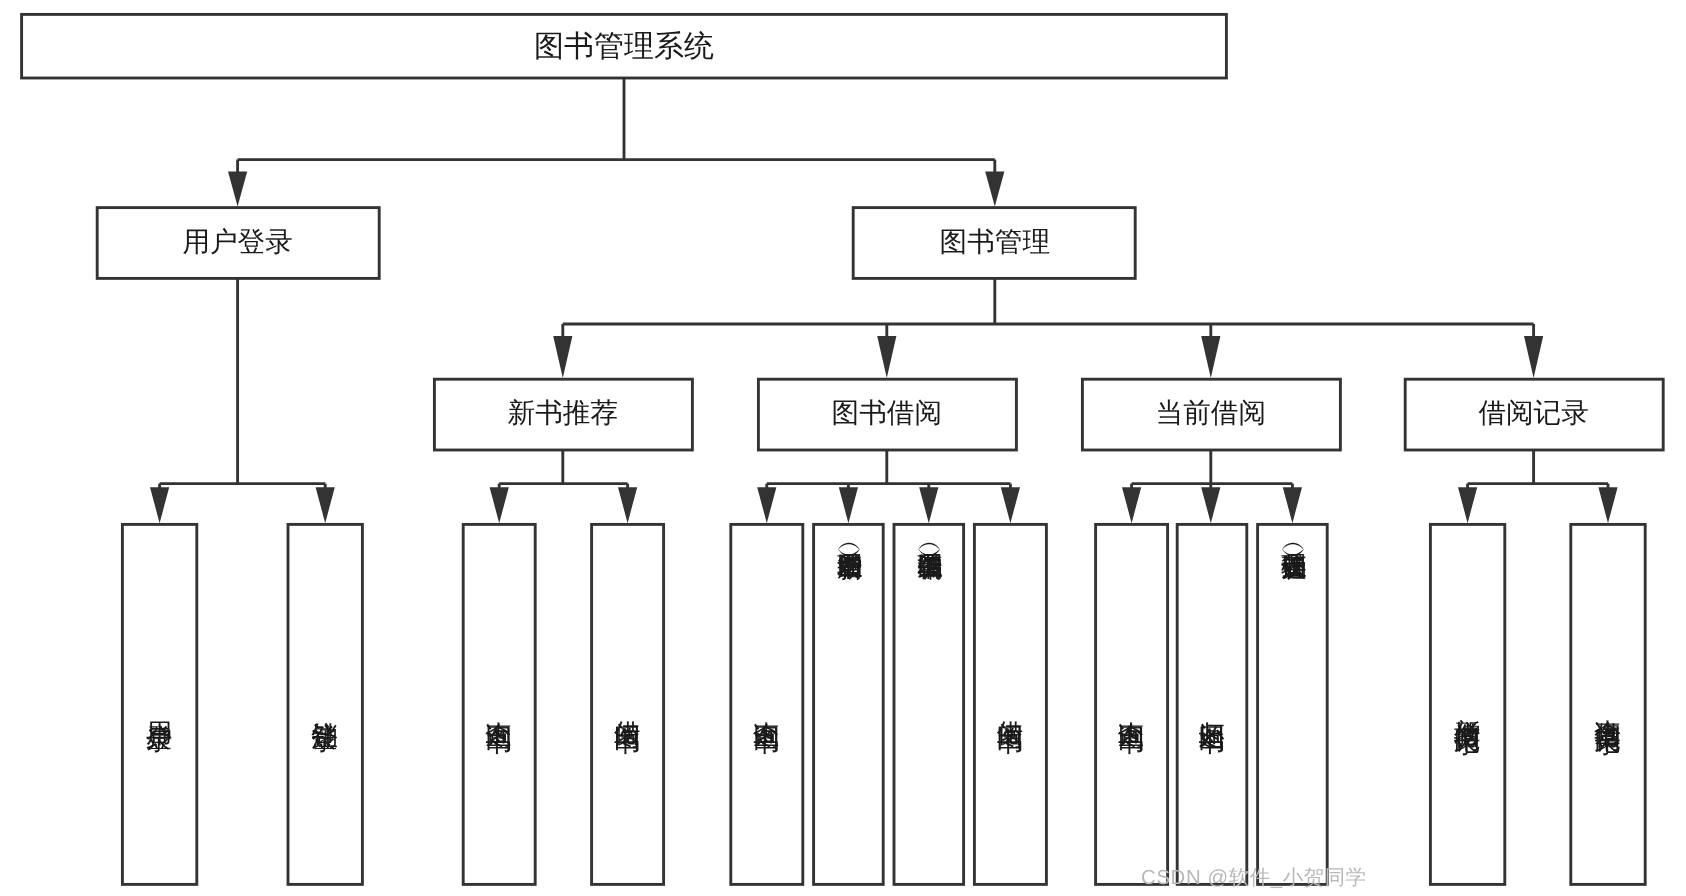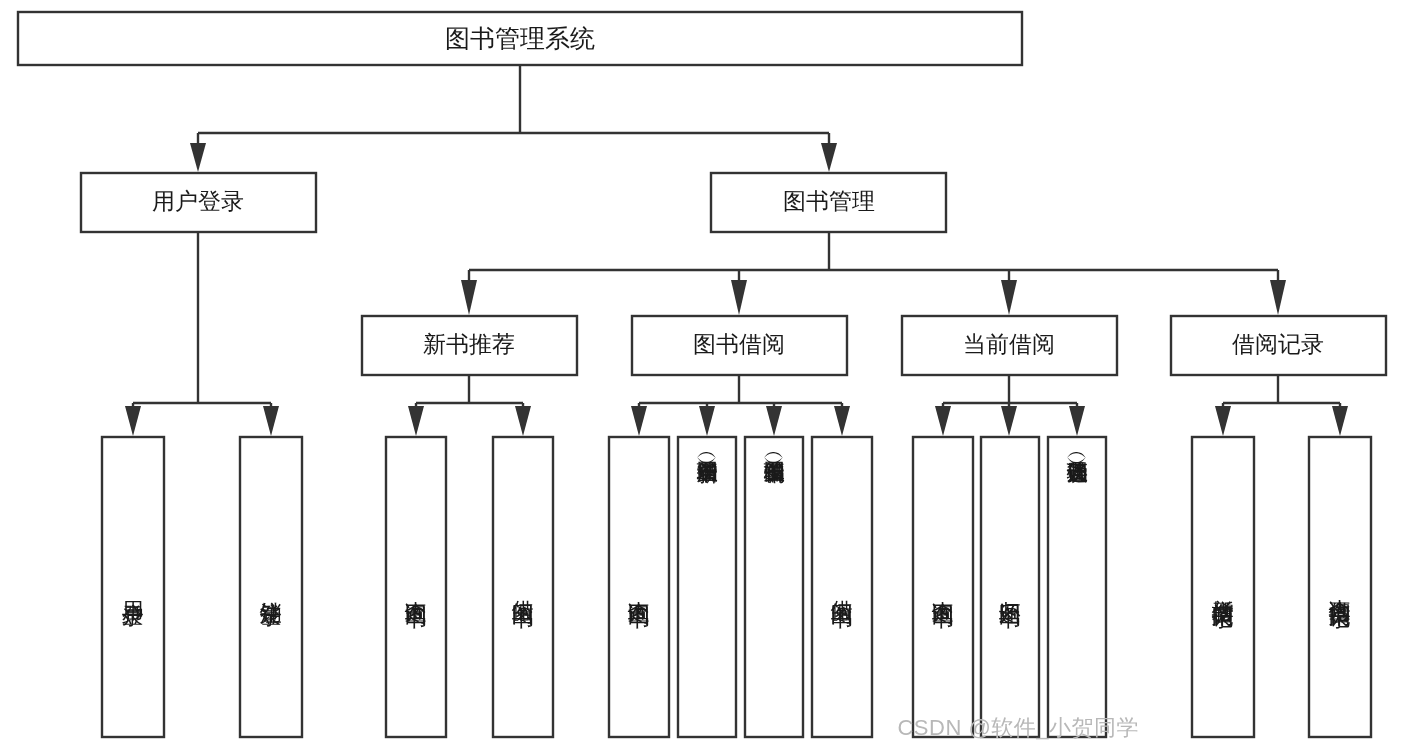--- a/index.html
+++ b/index.html
@@ -67,21 +67,21 @@
     align-items: center;
     justify-content: center;
     pointer-events: none;
   }
   .leaf-label.tight { letter-spacing: 0px; font-size: 21px; }
   .watermark {
     position: absolute;
     right: 8px;
     bottom: 4px;
     font-family: "Liberation Sans", "DejaVu Sans", sans-serif;
-    font-size: 22px;
+    font-size: 17px;
     color: #b8b8b8;
     letter-spacing: 0.5px;
     white-space: nowrap;
   }
 </style>
 </head>
 <body>
 
 <div id="diagram-root">
 

